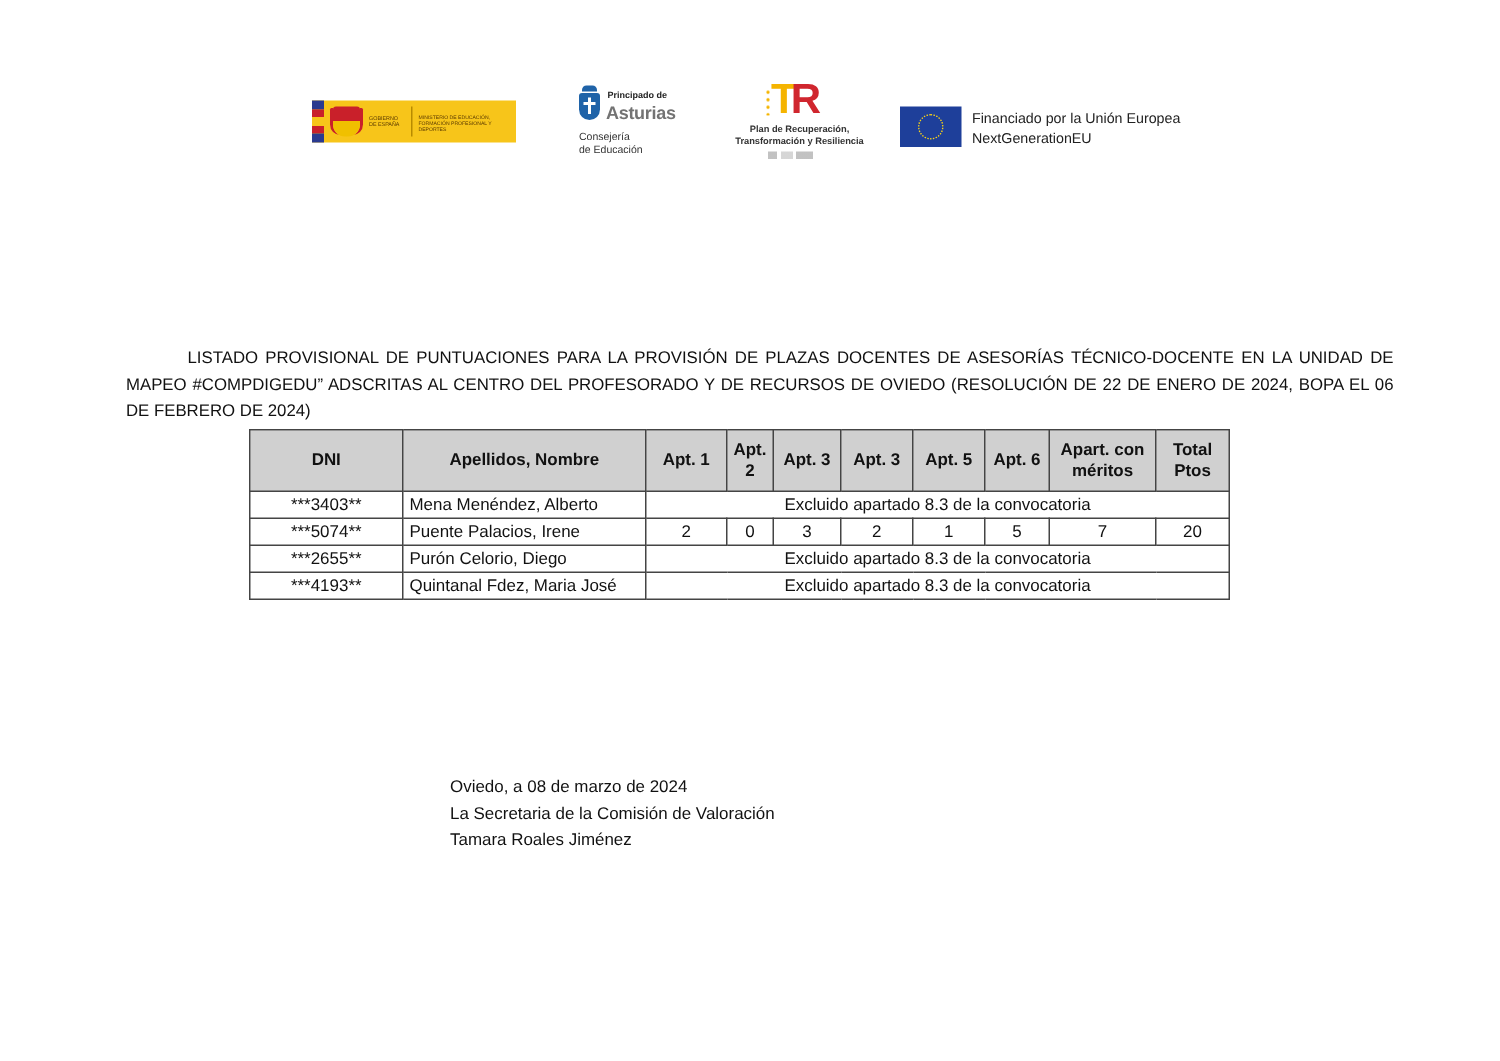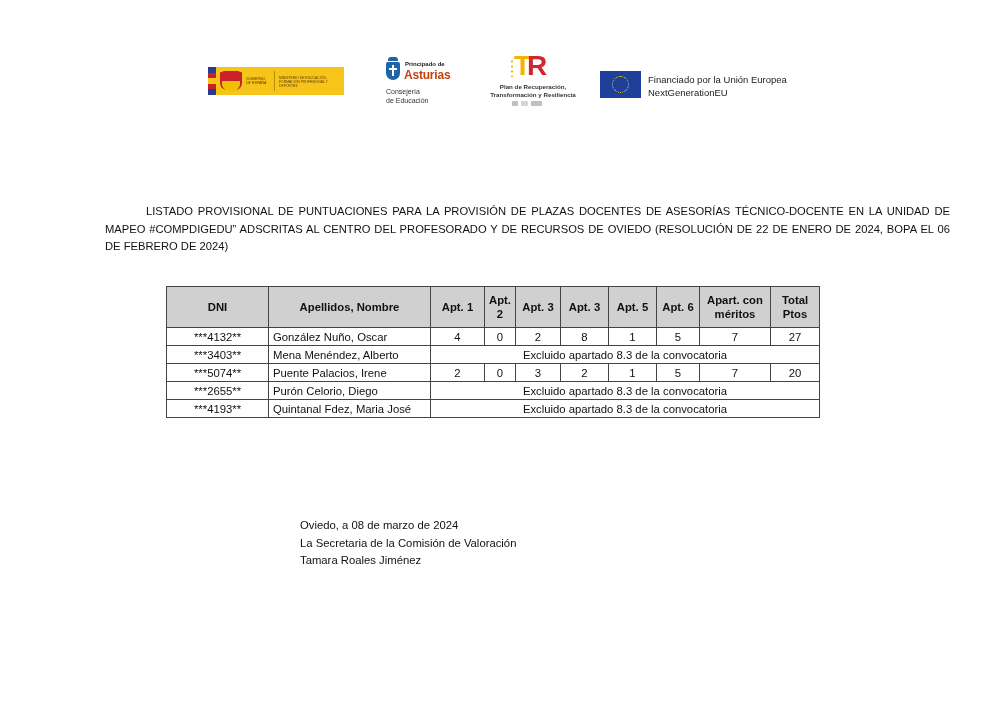--- a/index.html
+++ b/index.html
@@ -55,21 +55,21 @@
   }
   .logo-asturias .crown {
     position: absolute; left: 2px; top: -1px; width: 10px; height: 4px; background: #1f63a8;
     border-radius: 3px 3px 0 0;
   }
   .logo-asturias .principado {
     position: absolute; left: 19px; top: 3px; font-size: 6px; font-weight: bold; color: #222;
     white-space: nowrap;
   }
   .logo-asturias .asturias {
-    position: absolute; left: 18px; top: 10px; font-size: 12px; font-weight: bold; color: #c2410c;
+    position: absolute; left: 18px; top: 10px; font-size: 12px; font-weight: bold; color: #737373;
     letter-spacing: -0.2px; white-space: nowrap;
   }
   .logo-asturias .consejeria {
     position: absolute; left: 0; top: 29px; font-size: 7px; line-height: 9px; color: #333;
     white-space: nowrap;
   }
 
   .logo-prtr { position: absolute; left: 478px; top: 53px; width: 110px; height: 58px; }
   .logo-prtr .tr {
     position: absolute; left: 36px; top: 0; width: 40px; height: 26px;
@@ -102,24 +102,24 @@
     border: 1.5px dotted #f7d117;
     box-sizing: border-box;
   }
   .logo-eu .text {
     position: absolute; left: 48px; top: 2px; font-size: 9.5px; line-height: 13px; color: #222;
     white-space: nowrap;
   }
 
   
   .title-para {
-    position: absolute; left: 84px; top: 192px; width: 845px;
+    position: absolute; left: 84px; top: 220px; width: 845px;
     font-family: "Liberation Sans", sans-serif;
     font-size: 11.2px; line-height: 17.5px; text-align: justify;
-    text-indent: 41px; color: #111; margin-left: 21px;
+    text-indent: 41px; color: #111;
   }
 
   
   .scores-table {
     position: absolute; left: 166px; top: 286px;
     border-collapse: collapse;
     font-size: 11.3px;
     color: #111;
     border-radius: 14px;
   }
@@ -238,32 +238,20 @@
         <div>méritos</div>
       </th>
       <th class="col-tot">
         <div>Total</div>
         <div>Ptos</div>
       </th>
     </tr>
   </thead>
   <tbody id="table-body">
       <tr>
-        <td>***4132**</td>
-        <td class="name">González Nuño, Oscar</td>
-        <td>4</td>
-        <td>0</td>
-        <td>2</td>
-        <td>8</td>
-        <td>1</td>
-        <td>5</td>
-        <td>7</td>
-        <td>27</td>
-      </tr>
-      <tr>
         <td>***3403**</td>
         <td class="name">Mena Menéndez, Alberto</td>
         <td colspan="8">Excluido apartado 8.3 de la convocatoria</td>
       </tr>
       <tr>
         <td>***5074**</td>
         <td class="name">Puente Palacios, Irene</td>
         <td>2</td>
         <td>0</td>
         <td>3</td>

